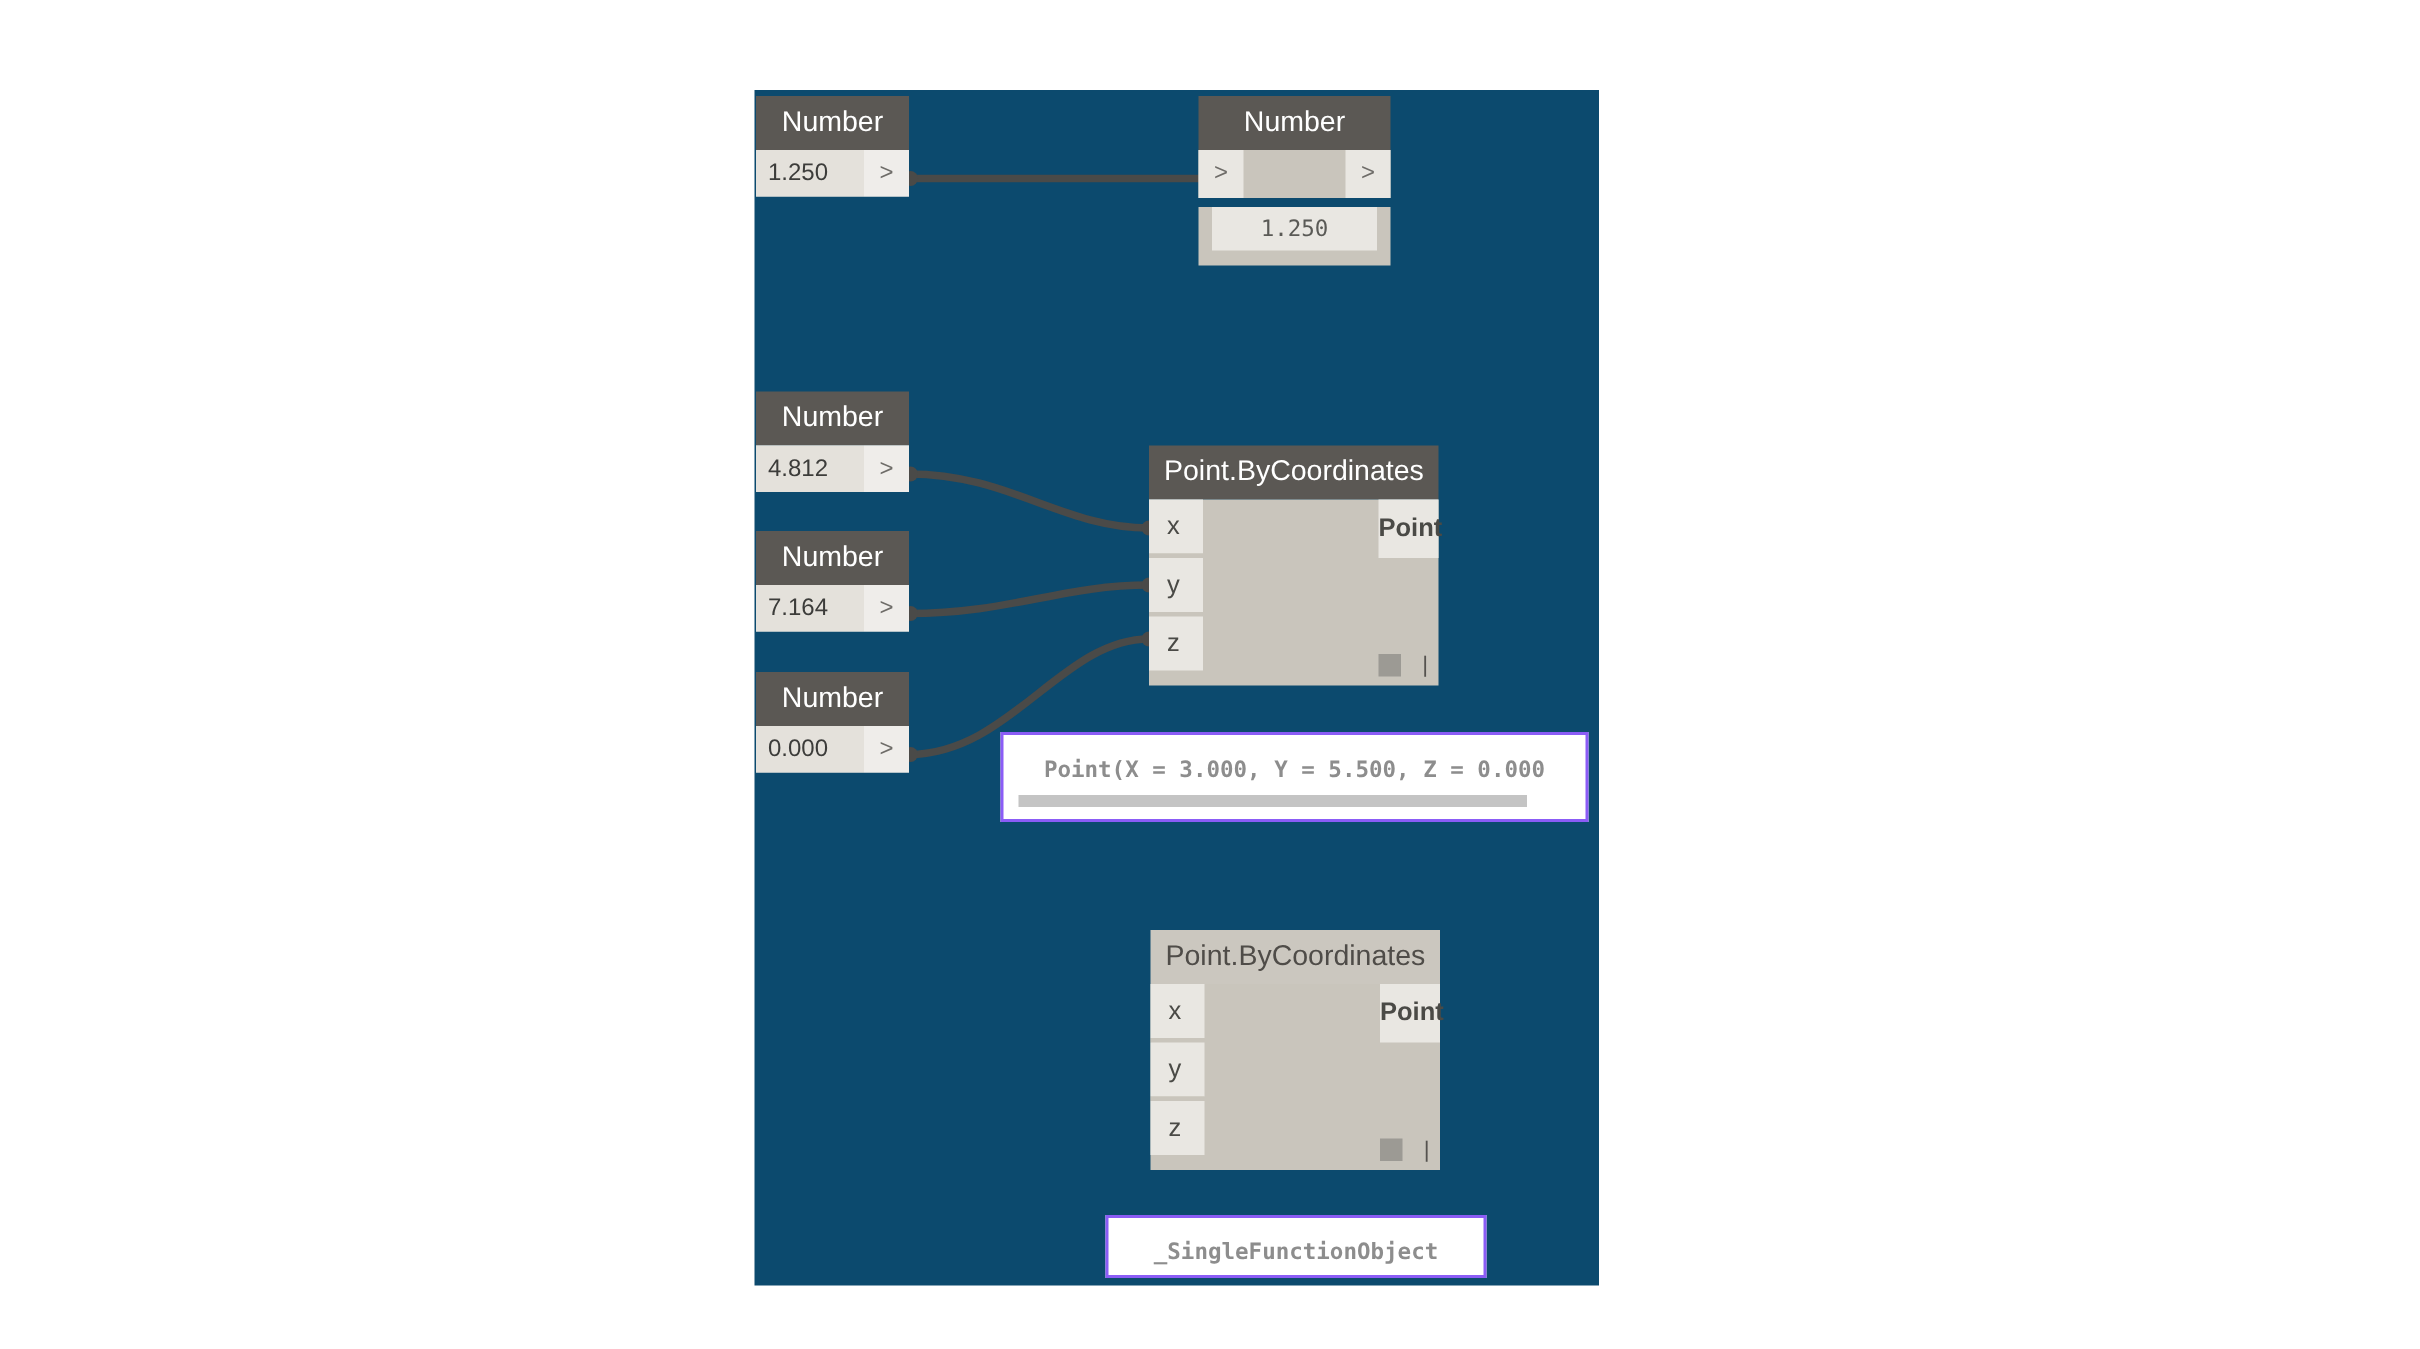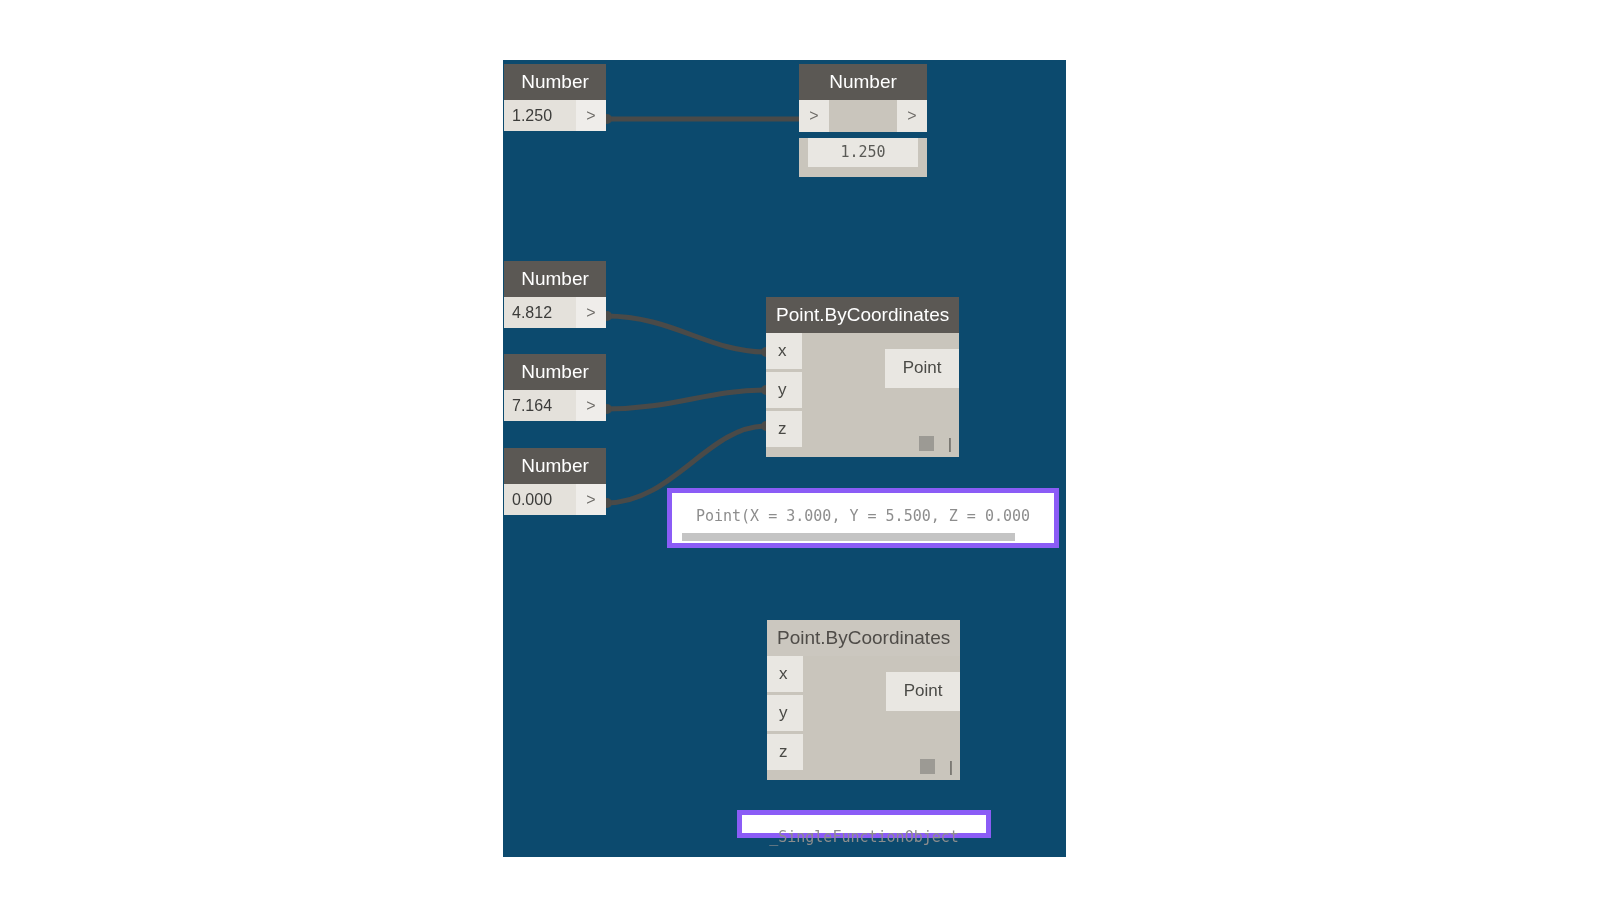--- a/index.html
+++ b/index.html
@@ -133,28 +133,29 @@
     text-align: center;
     padding: 5px 4px 6px 4px;
   }
 
   
   .pt-node  { width: 193px; }
   .pt-body  { height: 124px; position: relative; background: #c9c5bc; }
   .pt-ports { position: absolute; left: 0; top: 0; width: 36px; }
   .pt-out {
     position: absolute;
-    right: 0; top: 16px;
-    width: 74px;
+    right: 0; top: 0;
+    width: 40px;
     background: #e9e7e2;
     color: #4a4a46;
     font-size: 17px;
     text-align: center;
     padding: 9px 0 10px 0;
     box-sizing: border-box;
+    font-weight: bold;
   }
   .pt-footer {
     position: absolute;
     right: 7px;
     bottom: 6px;
     display: flex;
     align-items: center;
     gap: 14px;
   }
   .lacing-box {
@@ -164,24 +165,25 @@
   .pt-bar {
     color: #55534f;
     font-size: 15px;
     line-height: 1;
   }
 
   
   .preview {
     position: absolute;
     background: #ffffff;
-    border: 5px solid #8b5cf6;
+    border: 2px solid #8b5cf6;
     box-sizing: border-box;
     font-family: "DejaVu Sans Mono", "Liberation Mono", monospace;
     color: #8d8d8d;
+    font-weight: bold;
   }
   .preview-text {
     font-size: 15px;
     text-align: center;
     white-space: nowrap;
     overflow: hidden;
     padding: 14px 8px 8px 8px;
   }
   .preview-scroll {
     margin: 0 10px 8px 10px;
@@ -305,18 +307,18 @@
           <div class="port in">z</div>
         </div>
         <div class="pt-out">Point</div>
         <div class="pt-footer">
           <div class="lacing-box"></div>
           <div class="pt-bar">|</div>
         </div>
       </div>
     </div>
 
-    <div class="preview" style="left:234px; top:750px; width:254px; height:28px;">
+    <div class="preview" style="left:234px; top:750px; width:254px; height:42px;">
       <div class="preview-small">_SingleFunctionObject</div>
     </div>
 
   </div>
 </div>
 
 </body></html>

